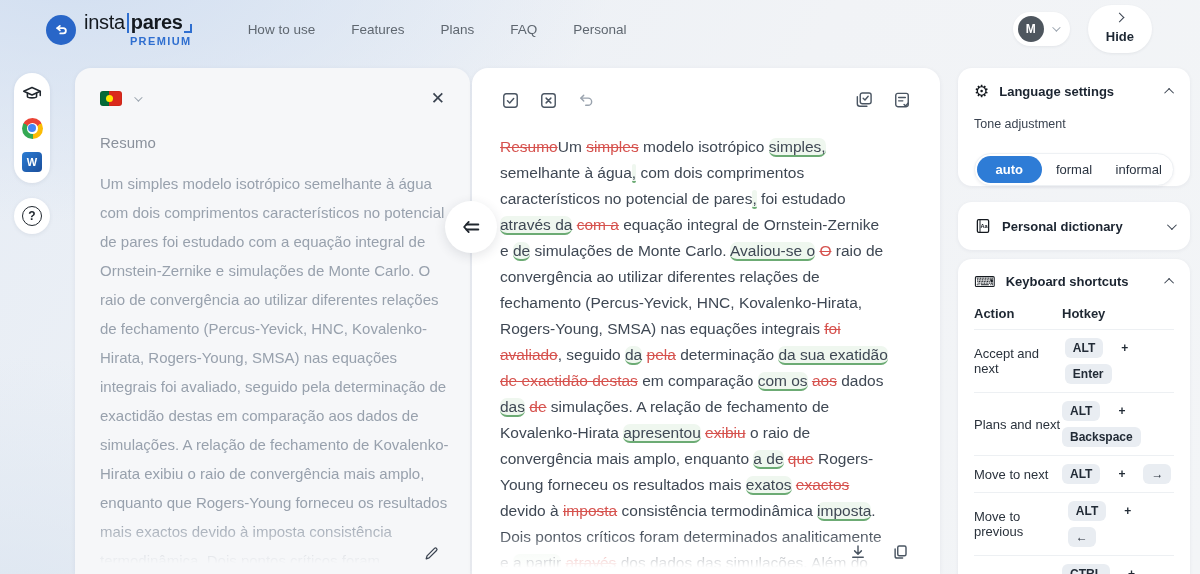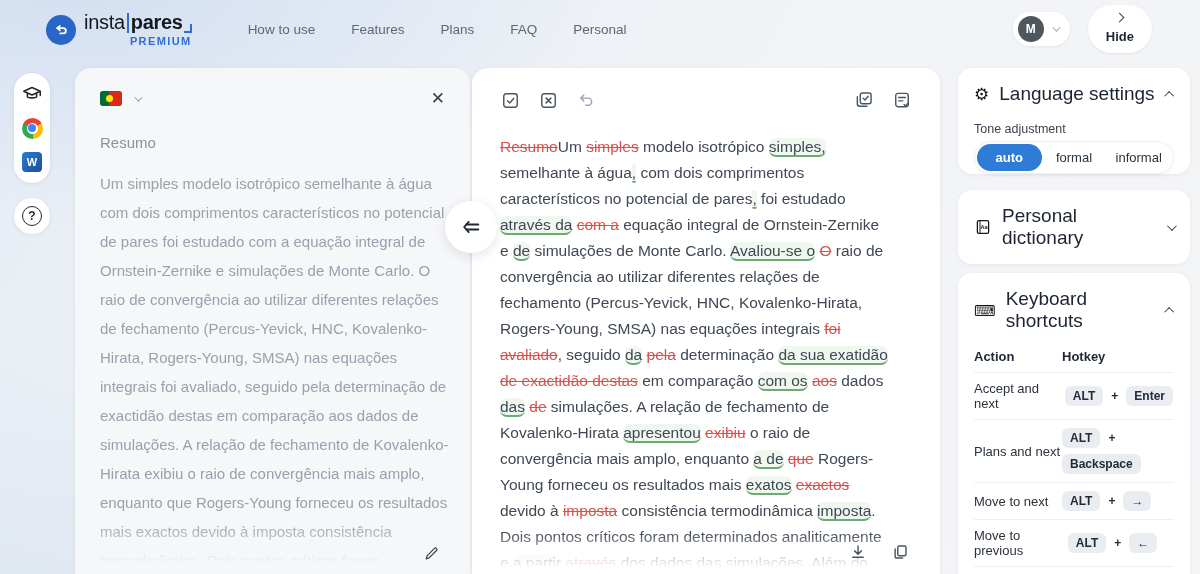--- a/index.html
+++ b/index.html
@@ -69,34 +69,34 @@
   .ed-text { margin-top:24px; width:388px; font-size:15.5px; line-height:26px; color:#3f4854; }
   .ed-text .del { color:var(--del); text-decoration:line-through; cursor:pointer; }
   .ed-text .ins { color:#3f4854; background:#eff7ef; border-bottom:2px solid var(--ins); cursor:pointer;border-radius:7px; }
   .ed-fade { position:absolute; left:0; right:0; bottom:0; height:42px; background:linear-gradient(180deg, rgba(255,255,255,0) 0%, #fff 85%); pointer-events:none; }
   .ed-bottom-icons { position:absolute; right:30px; bottom:12px; display:flex; gap:22px; z-index:3; }
 
   
   .settings-col { position:absolute; left:958px; top:68px; width:232px; }
   .card { background:#fff; border-radius:14px; box-shadow:0 1px 4px rgba(30,40,60,.06); padding:0 16px; margin-bottom:9px; }
   .card-head { display:flex; align-items:center; gap:10px; padding:15px 0; cursor:pointer; }
-  .card-title { font-size:19px; font-weight:400; color:#1b2430; flex:1; }
+  .card-title { font-size:13px; font-weight:700; color:#1b2430; flex:1; }
   .gear-glyph { font-size:17px; color:#14191f; line-height:1; }
   .kbd-glyph { font-size:15px; color:#14191f; line-height:1; }
-  .tone-label { font-size:12.5px; color:#3a4350; margin:2px 0 5px; }
+  .tone-label { font-size:12.5px; color:#3a4350; margin:2px 0 22px; }
   .seg { display:flex; align-items:flex-start; background:#fff; border:1px solid #eef1f4; box-shadow:0 1px 3px rgba(30,40,60,.06); border-radius:999px; padding:2px; margin-bottom:16px; }
   .tone { flex:1; text-align:center; font-size:13px; font-weight:500; color:#2a3340; padding:6px 4px; border-radius:999px; cursor:pointer; }
   .tone.active { background:var(--accent); color:#fff; font-weight:700; }
   .shortcut-table { padding-bottom:6px; }
   .krow { display:flex; align-items:center; justify-content:space-between; padding:8px 0; border-top:1px solid #edf0f3; }
   .krow.head { border-top:none; padding:2px 0 8px; }
   .krow.head span { font-size:13px; font-weight:700; color:#1f2833; }
   .krow.head .kkeys-h { width:112px; }
   .kaction { font-size:13px; color:#2a323c; }
-  .kkeys { width:112px; display:flex; align-items:center; flex-wrap:wrap; gap:8px; row-gap:6px; }
+  .kkeys { width:112px; display:flex; align-items:center; flex-wrap:wrap; gap:18px; row-gap:6px; }
   .keycap { background:#e9edf2; color:#222b36; border-radius:6px; padding:3px 8px; font-size:12px; font-weight:700; }
   .kplus { font-size:12px; font-weight:700; color:#222b36; }
   .krow.group-gap { margin-top:16px; }
 
   svg.icon { display:block; }
 </style>
 </head>
 <body>
 
 <div class="header">

